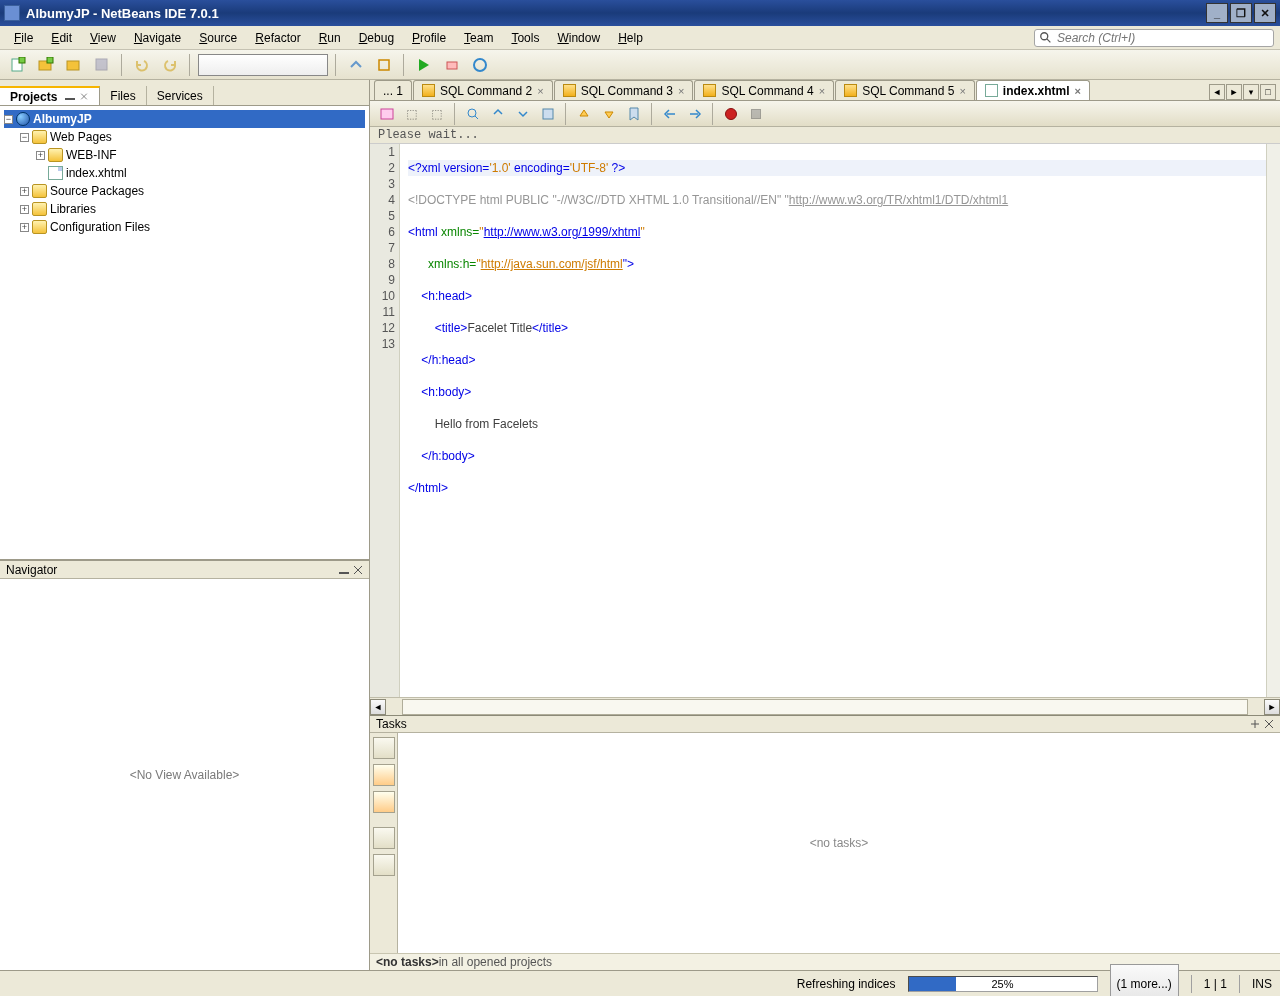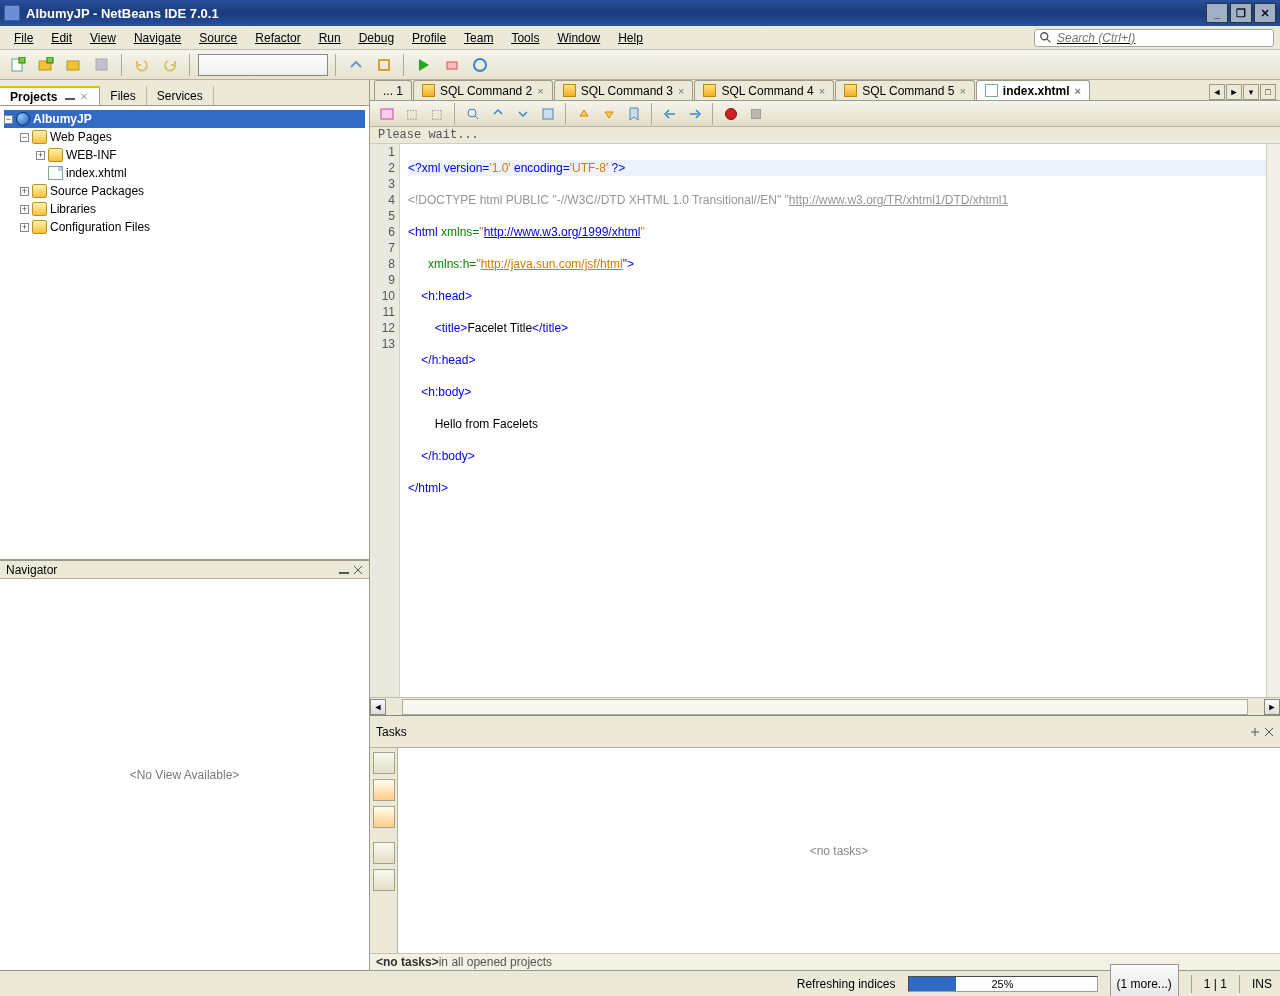--- a/index.html
+++ b/index.html
@@ -6,21 +6,21 @@
 body { background: #ece9d8; width: 1280px; height: 996px; overflow: hidden; display: flex; flex-direction: column; }
 
 
 .titlebar { height: 26px; background: linear-gradient(to bottom, #2a4f9c, #1a3b7a 50%, #2a4f9c); color: #fff; display: flex; align-items: center; padding: 0 4px; font-weight: bold; }
 .titlebar .app-icon { width: 16px; height: 16px; background: #6a8fd4; border: 1px solid #3a5f9c; margin-right: 6px; display:inline-block; }
 .titlebar .title-text { flex: 1; font-size: 13px; }
 .win-btns { display: flex; gap: 2px; }
 .win-btn { width: 22px; height: 20px; background: #a0b0c8; border: 1px solid #333; display:flex; align-items:center; justify-content:center; color:#111; font-weight:bold; font-size:11px; cursor: default; }
 
 
-.menubar { height: 24px; background: #ece9d8; border-bottom: 1px solid #c5c2b2; display: flex; align-items: center; padding: 0 6px; justify-content: space-between; text-decoration: underline; }
+.menubar { height: 24px; background: #ece9d8; border-bottom: 1px solid #c5c2b2; display: flex; align-items: center; padding: 0 6px; justify-content: space-between; }
 .menus { display: flex; gap: 2px; }
 .menu-item { padding: 2px 8px; cursor: default; }
 .menu-item .u { text-decoration: underline; }
 .search-box { display:flex; align-items:center; border:1px solid #a5a5a5; background:#fff; border-radius:3px; padding:1px 4px; width: 240px; }
 .search-box svg { width:14px; height:14px; margin-right:4px; fill:#555; }
 .search-box input { border:none; outline:none; flex:1; color:#888; font-style: italic; background:transparent; }
 
 
 .toolbar { height: 30px; background: linear-gradient(#f6f5ec,#e6e2ce); border-bottom: 1px solid #b5b2a0; display:flex; align-items:center; padding:0 6px; gap:4px; }
 .tb { width:24px; height:24px; border:1px solid transparent; display:flex; align-items:center; justify-content:center; cursor:default; }
@@ -69,29 +69,29 @@
 .rec   { width:12px;height:12px;background:#c22;border-radius:50%;border:1px solid #811;}
 .stopb { width:10px;height:10px;background:#888;border:1px solid #555;}
 
 .code-area { flex:1; display:flex; flex-direction:column; background:#fff; min-height:0;border-radius:28px; }
 .please-wait { background:#ece9d8; color:#555; font-family:"Courier New",monospace; padding:1px 8px; border-bottom:1px solid #ccc;}
 .code-scroll { flex:1; display:flex; overflow:hidden; font-family:"Courier New",monospace; font-size:13px; position:relative;}
 .gutter { width:30px; background:#e9e9e0; border-right:1px solid #d0d0c0; text-align:right; padding:0 4px; color:#555; line-height:16px; user-select:none;}
 .gutter div{height:16px;}
 .code { flex:1; padding-left:8px; line-height:16px; white-space:pre; color:#000; overflow:hidden; position:relative;}
 .code .ln { height:16px; }
-.c-blue{color:#0000e6;} .c-green{color:#098600;} .c-orange{color:#ce7b00;} .c-gray{color:#969696;} .c-black{color:#000000;margin-top:20px;} .c-link{color:#0000e6;text-decoration:underline;}
+.c-blue{color:#0000e6;} .c-green{color:#098600;} .c-orange{color:#ce7b00;} .c-gray{color:#969696;} .c-black{color:#404040;margin-top:20px;} .c-link{color:#0000e6;text-decoration:underline;}
 .glyph-col { width:14px; background:#f0f0e8; border-left:1px solid #d0d0c0;}
 .hscroll { height:18px; background:#ece9d8; border-top:1px solid #c0bdaa; display:flex; align-items:center;}
 .hscroll .track { flex:1; height:16px; border:1px solid #b0ad9a; margin:0 16px; background:#f9f8f0; position:relative;}
 .hscroll .arrow { width:16px; height:16px; border:1px solid #8c8a78; background:linear-gradient(#fafafa,#ddd); display:flex; align-items:center; justify-content:center; font-size:9px;}
 
 
 .tasks-panel { height:255px; border-top:1px solid #8c8a78; display:flex; flex-direction:column;}
-.tasks-header{ height:32px; background:#ece9d8; border-bottom:1px solid #b5b2a0; display:flex; align-items:center; padding:0 6px; justify-content:space-between;}
+.tasks-header{ height:17px; background:#ece9d8; border-bottom:1px solid #b5b2a0; display:flex; align-items:center; padding:0 6px; justify-content:space-between;}
 .tasks-header .act{display:flex;gap:4px;}
 .tasks-body { flex:1; display:flex; background:#fff;}
 .tasks-side { width:28px; background:#ece9d8; border-right:1px solid #b5b2a0; display:flex; flex-direction:column; align-items:center; padding-top:4px; gap:5px;}
 .tasks-side .tsbtn{width:22px;height:22px;border:1px solid #a5a28f;background:linear-gradient(#faf9f0,#e3dfc7);}
 .tasks-center{flex:1; display:flex; align-items:center; justify-content:center; color:#888;}
 .tasks-footer{ height:17px; border-top:1px solid #c8c5b0; background:#f3f1e3; display:flex; align-items:center; padding:0 6px; color:#555;}
 .tasks-footer b{color:#333;}
 
 
 .statusbar { height:26px; background:#ece9d8; border-top:1px solid #9d9a89; display:flex; align-items:center; justify-content:flex-end; padding:0 8px; gap:12px;}

